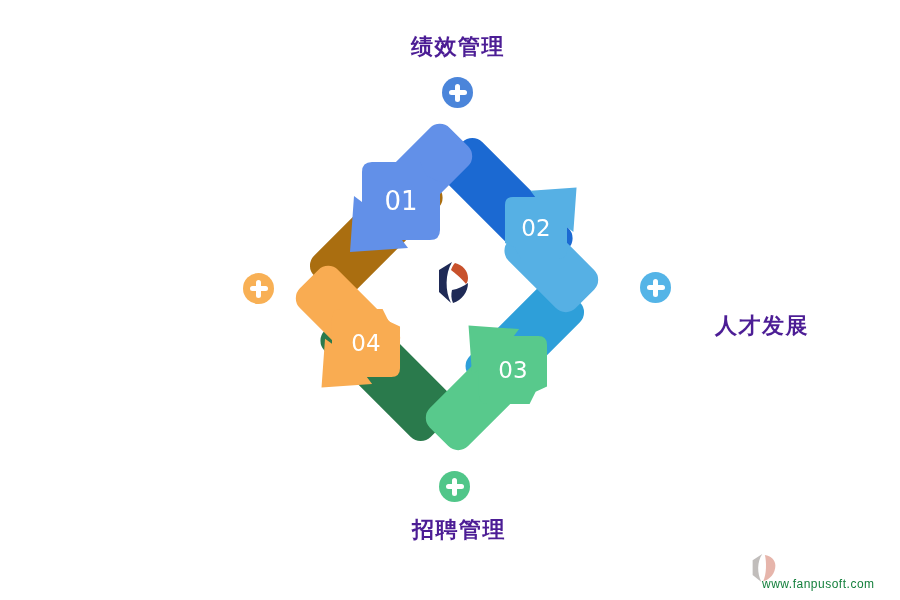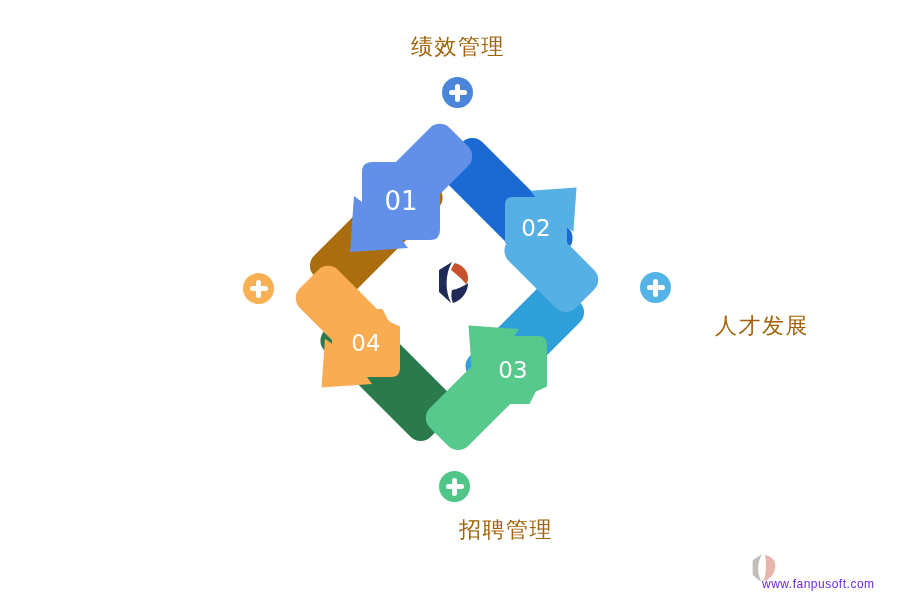--- a/index.html
+++ b/index.html
@@ -2,21 +2,21 @@
 <html><head>
 <meta charset="utf-8">
 <style>
   html,body{margin:0;padding:0;}
   body{
     width:900px;height:600px;position:relative;background:#ffffff;
     font-family:"Liberation Sans","DejaVu Sans",sans-serif;overflow:hidden;
   }
   .stage{position:absolute;inset:0;}
   .node-label{
-    position:absolute;font-weight:400;font-size:22px;color:#a16207;
+    position:absolute;font-weight:700;font-size:22px;color:#4c1d95;
     letter-spacing:1.5px;white-space:nowrap;
   }
   .node-label.centered{text-align:center;}
   .plus{
     position:absolute;width:31px;height:31px;border-radius:50%;
   }
   .plus .bar-h{
     position:absolute;left:6.5px;top:13px;width:18px;height:5px;
     background:#ffffff;border-radius:2.5px;
   }
@@ -30,21 +30,21 @@
     fill:#ffffff;font-weight:400;
   }
   .center-logo{position:absolute;left:435px;top:261px;}
   .watermark{position:absolute;left:744px;top:549px;width:150px;height:45px;}
   .wm-glyph{position:absolute;left:6px;top:4px;opacity:0.65;}
   .wm-brand{
     position:absolute;left:38px;top:2px;font-size:24px;font-weight:700;
     color:#c6837c;letter-spacing:1px;white-space:nowrap;
   }
   .wm-url{
-    position:absolute;left:18px;top:28px;font-size:12px;color:#6d28d9;
+    position:absolute;left:18px;top:28px;font-size:12px;color:#15803d;
     letter-spacing:0.5px;white-space:nowrap;
   }
 </style>
 </head>
 <body>
 
 <div class="stage">
 
   <svg class="ring-svg" width="900" height="600" viewBox="0 0 900 600">
     <defs>
@@ -90,21 +90,21 @@
   <div class="plus" style="left: 640px; top: 272px; background: rgb(84, 180, 231);">
     <span class="bar-h"></span>
     <span class="bar-v"></span>
   </div>
   <div class="node-label" style="left:715px;top:276px;margin-top:35px;">人才发展</div>
 
   <div class="plus" style="left: 439px; top: 471px; background: rgb(80, 198, 137);">
     <span class="bar-h"></span>
     <span class="bar-v"></span>
   </div>
-  <div class="node-label centered" style="left:407px;top:515px;width:104px;margin-left:47px;">招聘管理</div>
+  <div class="node-label centered" style="left:407px;top:515px;width:104px;">招聘管理</div>
 
   <div class="plus" style="left: 243px; top: 273px; background: rgb(248, 176, 85);">
     <span class="bar-h"></span>
     <span class="bar-v"></span>
   </div>
 
   <div class="watermark">
     <svg class="wm-glyph" width="28" height="30" viewBox="0 0 32 34">
       <path fill="#a09a98" d="M14,1 L3,8 L3,25 L13,33 C8,23 8,10 14,1 Z"></path>
       <path fill="#d98f7f" d="M17,2 C24,3 29,8 29,14 C29,23 23,30 15,32 C19,24 19,10 17,2 Z"></path>

